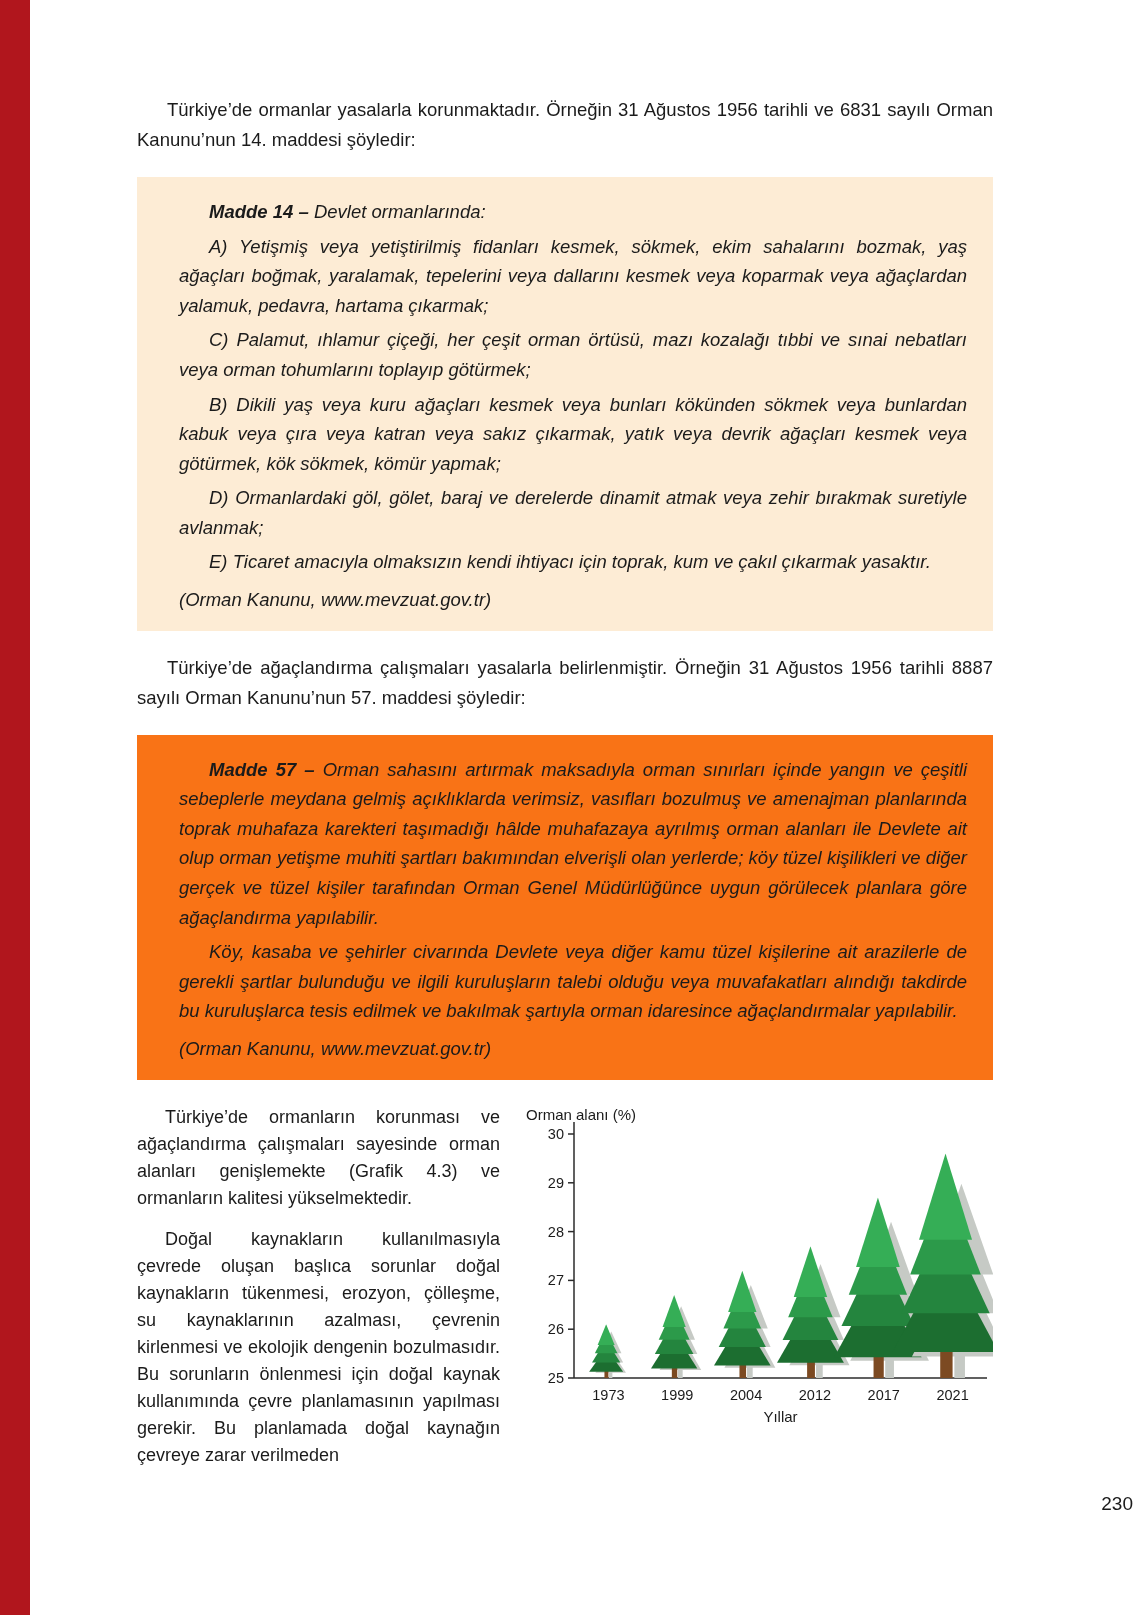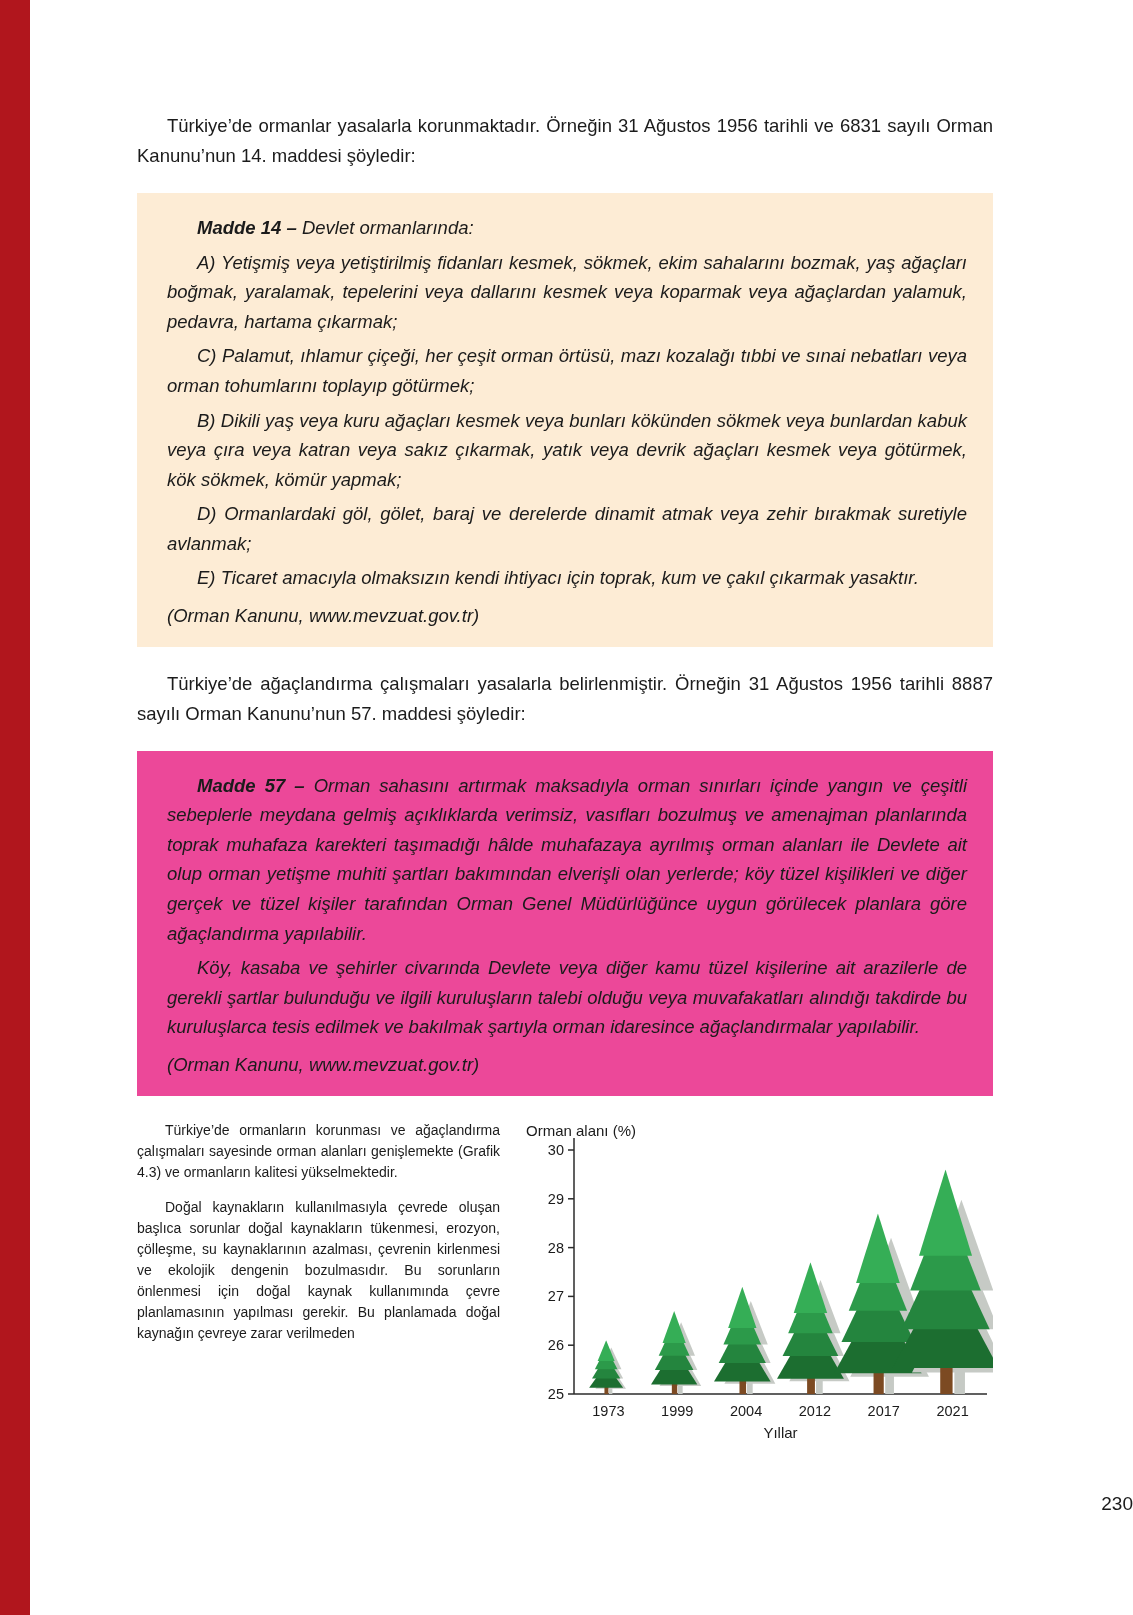--- a/index.html
+++ b/index.html
@@ -1,29 +1,29 @@
 <!DOCTYPE html>
 <html lang="tr"><head>
 <meta charset="utf-8">
 <style>
   html,body{margin:0;padding:0}
   body{background:#ffffff;font-family:"Liberation Sans","DejaVu Sans",sans-serif;color:#1b1b1b}
   .page{position:relative;width:1133px;height:1615px;background:#fff;overflow:hidden}
   .accent-bar{position:absolute;left:0;top:0;width:30px;height:1615px;background:#b1161d}
-  .content{position:absolute;left:137px;top:16px;width:856px}
+  .content{position:absolute;left:137px;top:0;width:856px}
   .intro{margin:95px 0 0 0;font-size:18.5px;line-height:1.62;text-align:justify;text-indent:30px}
   .intro.second{margin-top:22px}
   .law-box{margin-top:22px;background:#fdecd5;padding:20px 26px 16px 26px;font-style:italic}
-  .law-box p{font-size:18.5px;line-height:1.6;text-align:justify;text-indent:30px;margin:0 0 5px 4px}
+  .law-box p{font-size:18.5px;line-height:1.6;text-align:justify;text-indent:30px;margin:0 0 5px 16px}
   .law-box p:last-child{margin-bottom:0}
   .bold{font-weight:bold}
   .source-line{text-align:right;font-size:18px;font-style:italic;margin-top:8px !important;text-indent:0 !important}
   .columns{display:flex;margin-top:24px}
   .col-left{width:363px;margin-right:26px}
-  .col-left p{font-size:14px;line-height:1.5;text-align:justify;text-indent:28px;margin:0 0 14px 0}
+  .col-left p{font-size:18px;line-height:1.5;text-align:justify;text-indent:28px;margin:0 0 14px 0}
   .col-right{width:467px}
   .chart svg text{font-family:"Liberation Sans","DejaVu Sans",sans-serif}
   .axis{stroke:#2b2b2b;stroke-width:1.5;fill:none}
   .tick-label{font-size:14.5px;fill:#1b1b1b}
   .axis-title{font-size:15px;fill:#1b1b1b}
   .caption{margin:6px 0 0 0;text-align:center;font-style:italic;font-size:17.5px;line-height:1.45}
   .page-number{position:absolute;left:0;bottom:100px;width:1133px;text-align:right;font-size:19px}
   #tree-defs{position:absolute;width:0;height:0}
 </style>
 </head>
@@ -59,21 +59,21 @@
       <p>A) Yetişmiş veya yetiştirilmiş fidanları kesmek, sökmek, ekim sahalarını bozmak, yaş ağaçları boğmak, yaralamak, tepelerini veya dallarını kesmek veya koparmak veya ağaçlardan yalamuk, pedavra, hartama çıkarmak;</p>
       <p>C) Palamut, ıhlamur çiçeği, her çeşit orman örtüsü, mazı kozalağı tıbbi ve sınai nebatları veya orman tohumlarını toplayıp götürmek;</p>
       <p>B) Dikili yaş veya kuru ağaçları kesmek veya bunları kökünden sökmek veya bunlardan kabuk veya çıra veya katran veya sakız çıkarmak, yatık veya devrik ağaçları kesmek veya götürmek, kök sökmek, kömür yapmak;</p>
       <p>D) Ormanlardaki göl, gölet, baraj ve derelerde dinamit atmak veya zehir bırakmak suretiyle avlanmak;</p>
       <p>E) Ticaret amacıyla olmaksızın kendi ihtiyacı için toprak, kum ve çakıl çıkarmak yasaktır.</p>
       <p class="source-line">(Orman Kanunu, www.mevzuat.gov.tr)</p>
     </div>
 
     <p class="intro second">Türkiye’de ağaçlandırma çalışmaları yasalarla belirlenmiştir. Örneğin 31 Ağustos 1956 tarihli 8887 sayılı Orman Kanunu’nun 57. maddesi şöyledir:</p>
 
-    <div class="law-box" style="background: #ec4899;">
+    <div class="law-box" style="background: #f97316;">
       <p><span class="bold">Madde 57 –</span> <span>Orman sahasını artırmak maksadıyla orman sınırları içinde yangın ve çeşitli sebeplerle meydana gelmiş açıklıklarda verimsiz, vasıfları bozulmuş ve amenajman planlarında toprak muhafaza karekteri taşımadığı hâlde muhafazaya ayrılmış orman alanları ile Devlete ait olup orman yetişme muhiti şartları bakımından elverişli olan yerlerde; köy tüzel kişilikleri ve diğer gerçek ve tüzel kişiler tarafından Orman Genel Müdürlüğünce uygun görülecek planlara göre ağaçlandırma yapılabilir.</span></p>
       <p>Köy, kasaba ve şehirler civarında Devlete veya diğer kamu tüzel kişilerine ait arazilerle de gerekli şartlar bulunduğu ve ilgili kuruluşların talebi olduğu veya muvafakatları alındığı takdirde bu kuruluşlarca tesis edilmek ve bakılmak şartıyla orman idaresince ağaçlandırmalar yapılabilir.</p>
       <p class="source-line">(Orman Kanunu, www.mevzuat.gov.tr)</p>
     </div>
 
     <div class="columns">
       <div class="col-left">
         <p>Türkiye’de ormanların korunması ve ağaçlandırma çalışmaları sayesinde orman alanları genişlemekte (Grafik 4.3) ve ormanların kalitesi yükselmektedir.</p>
         <p>Doğal kaynakların kullanılmasıyla çevrede oluşan başlıca sorunlar doğal kaynakların tükenmesi, erozyon, çölleşme, su kaynaklarının azalması, çevrenin kirlenmesi ve ekolojik dengenin bozulmasıdır. Bu sorunların önlenmesi için doğal kaynak kullanımında çevre planlamasının yapılması gerekir. Bu planlamada doğal kaynağın çevreye zarar verilmeden</p>
       </div>

